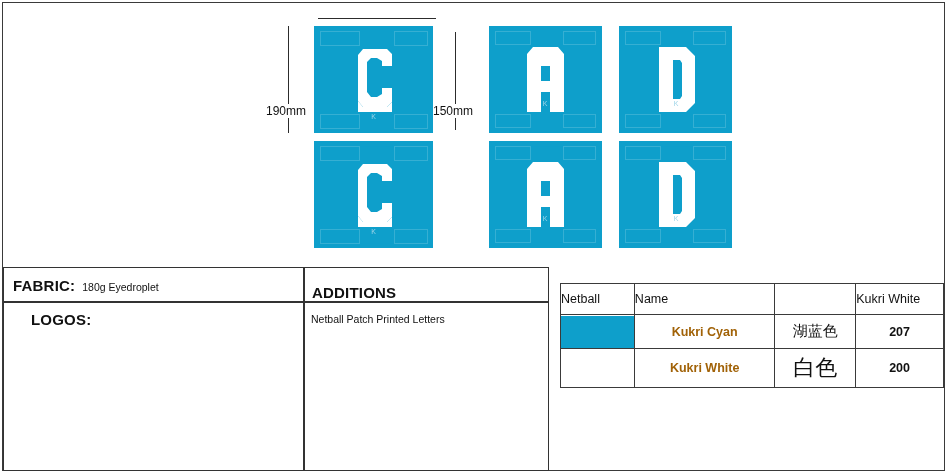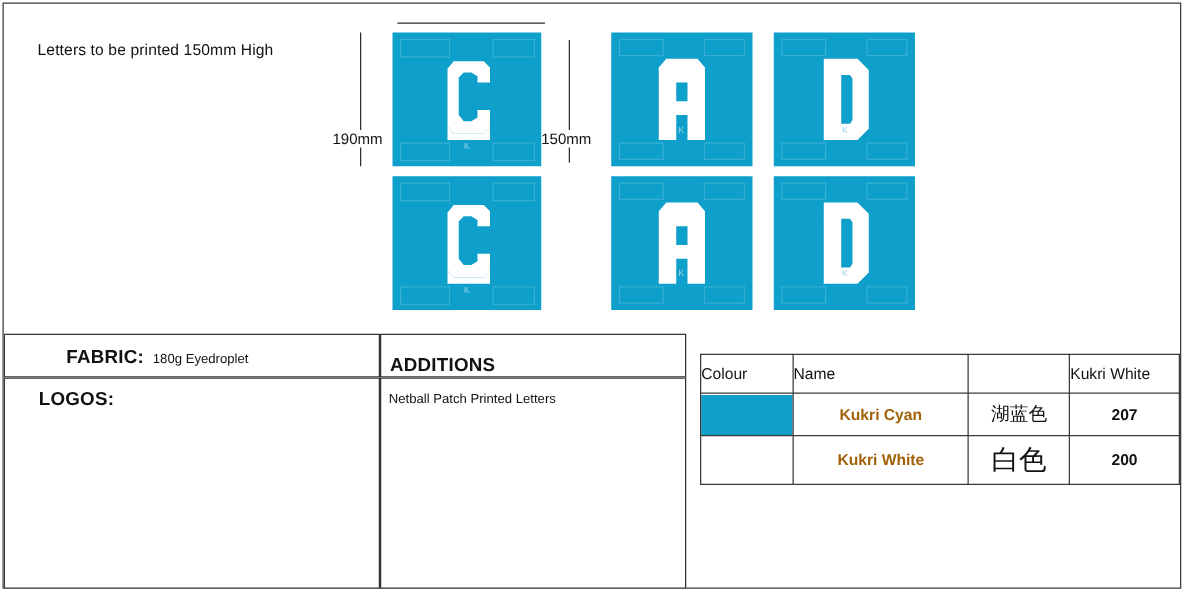--- a/index.html
+++ b/index.html
@@ -30,40 +30,39 @@
 
   
   .dim-label{position:absolute;font-size:12px;white-space:nowrap;color:#111;background:#fff;padding:0 2px;margin-top:32px;}
   .dim-v{position:absolute;width:0;border-left:1.2px solid #2c2c2c;}
   .dim-h{position:absolute;height:0;border-top:1.2px solid #2c2c2c;}
 
   
   .box{position:absolute;border:1.5px solid #333;box-sizing:border-box;background:#fff;}
   .lbl-big{font-size:15px;font-weight:bold;letter-spacing:.2px;color:#111;}
   .lbl-small{font-size:10.5px;color:#111;text-align:right;}
-  .row-inline{position:absolute;display:flex;align-items:baseline;gap:7px;margin-left:40px;}
+  .row-inline{position:absolute;display:flex;align-items:baseline;gap:7px;}
 
   
   .ctable{position:absolute;border-collapse:collapse;background:#fff;}
   .ctable td,.ctable th{border:1.2px solid #3a3a3a;padding:0;margin:0;}
   .c-head{font-size:12.5px;font-weight:normal;text-align:left;padding-left:6px;color:#111;height:30px;}
   .c-name{font-size:12.5px;font-weight:bold;text-align:center;padding-left:8px;color:#a16207;}
   .c-cn{font-size:15px;text-align:center;color:#111;}
   .c-cn.big{font-size:22px;}
   .c-code{font-size:12.5px;font-weight:bold;text-align:center;color:#111;}
   .sw{display:block;width:100%;height:100%;}
 </style>
 </head>
 <body>
 
 <div id="sheet">
 
   <div class="page-frame"></div>
 
-  <div class="note">Letters to be printed 150mm High</div>
 
   <div class="dim-h" style="left:318px;top:18px;width:118px;"></div>
   <div class="dim-label" style="left:348px;top:10px;">180mm</div>
 
   <div class="dim-v" style="left:288px;top:26px;height:107px;"></div>
   <div class="dim-label" style="left:264px;top:72px;">190mm</div>
 
   <div class="dim-v" style="left:455px;top:32px;height:98px;"></div>
   <div class="dim-label" style="left:431px;top:72px;">150mm</div>
 
@@ -164,21 +163,21 @@
 
   <table class="ctable" style="left:560px;top:283px;width:384px;">
     <colgroup>
       <col style="width:74px">
         <col style="width:141px">
         <col style="width:81px">
         <col style="width:88px">
     </colgroup>
     <thead>
       <tr>
-        <th class="c-head">Colour</th>
+        <th class="c-head">Netball</th>
         <th class="c-head">Name</th>
         <th class="c-head"></th>
         <th class="c-head">Kukri White</th>
       </tr>
     </thead>
     <tbody>
       <tr style="height:34px;">
         <td style="padding:0;">
           <span class="sw" style="background:#0e9fcb;height:32px;"></span>
         </td>

